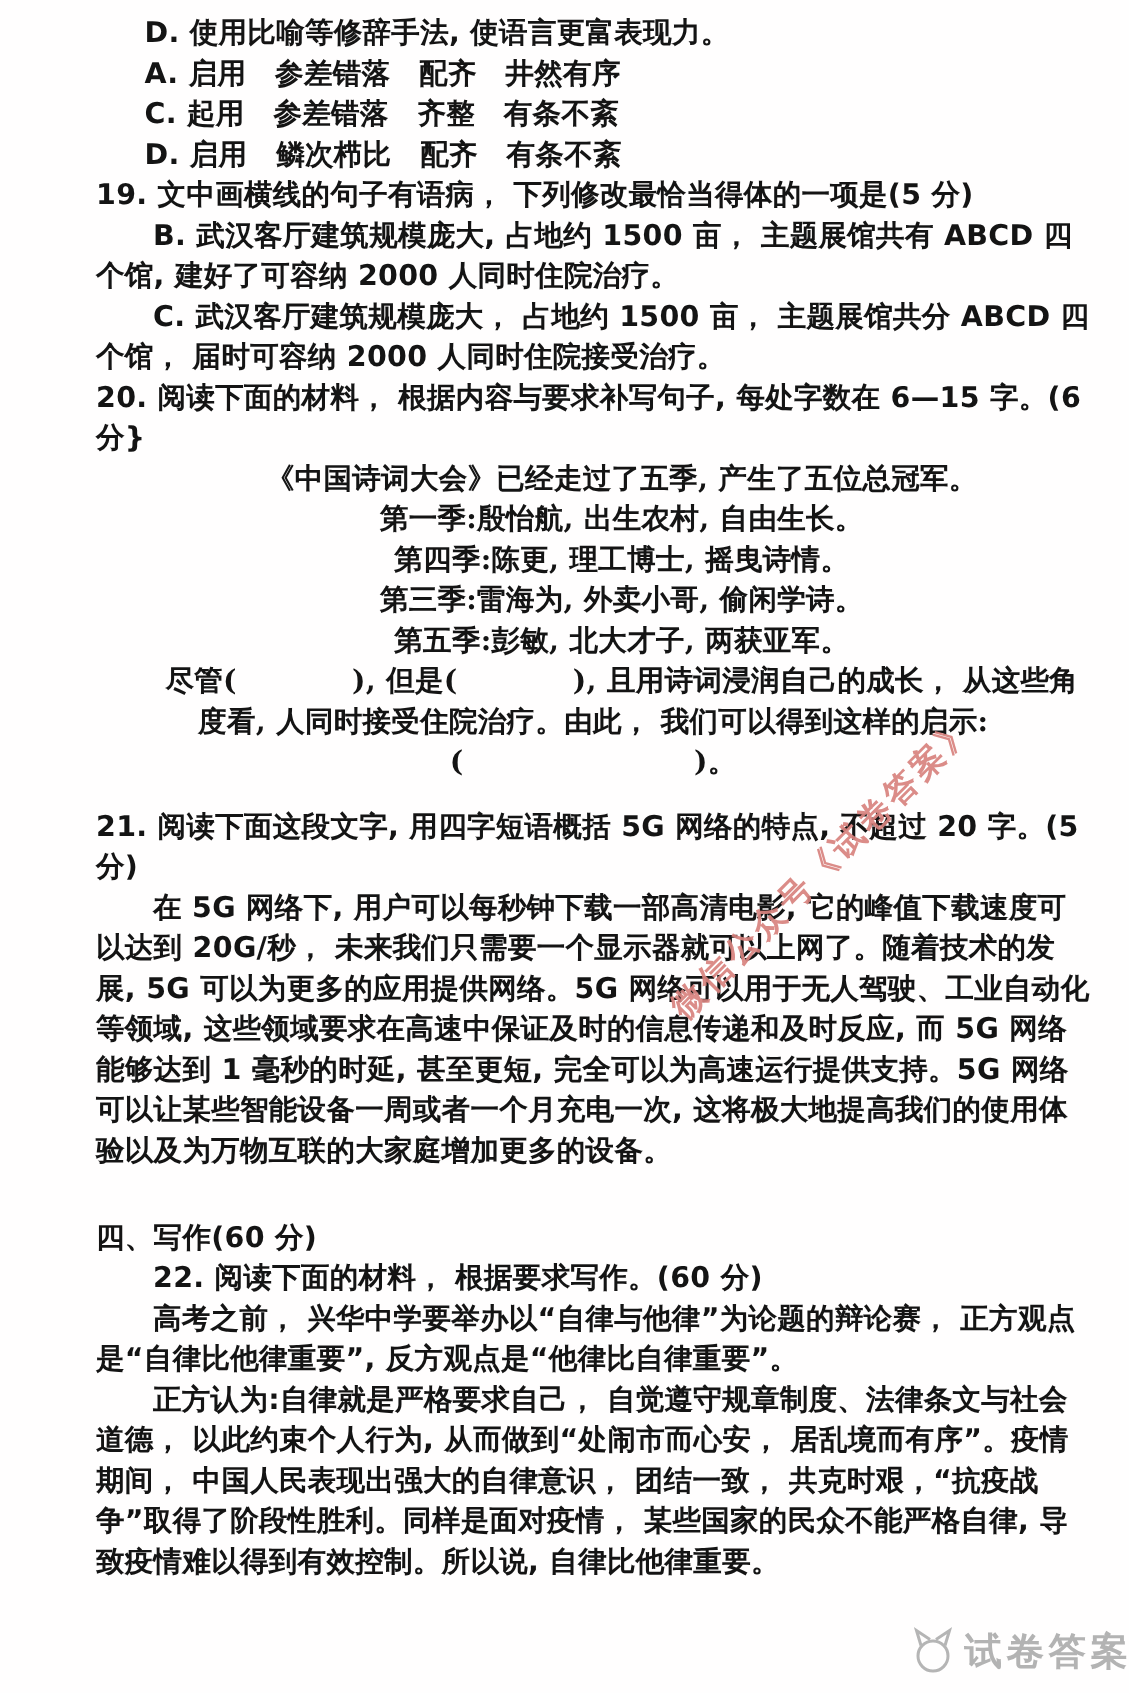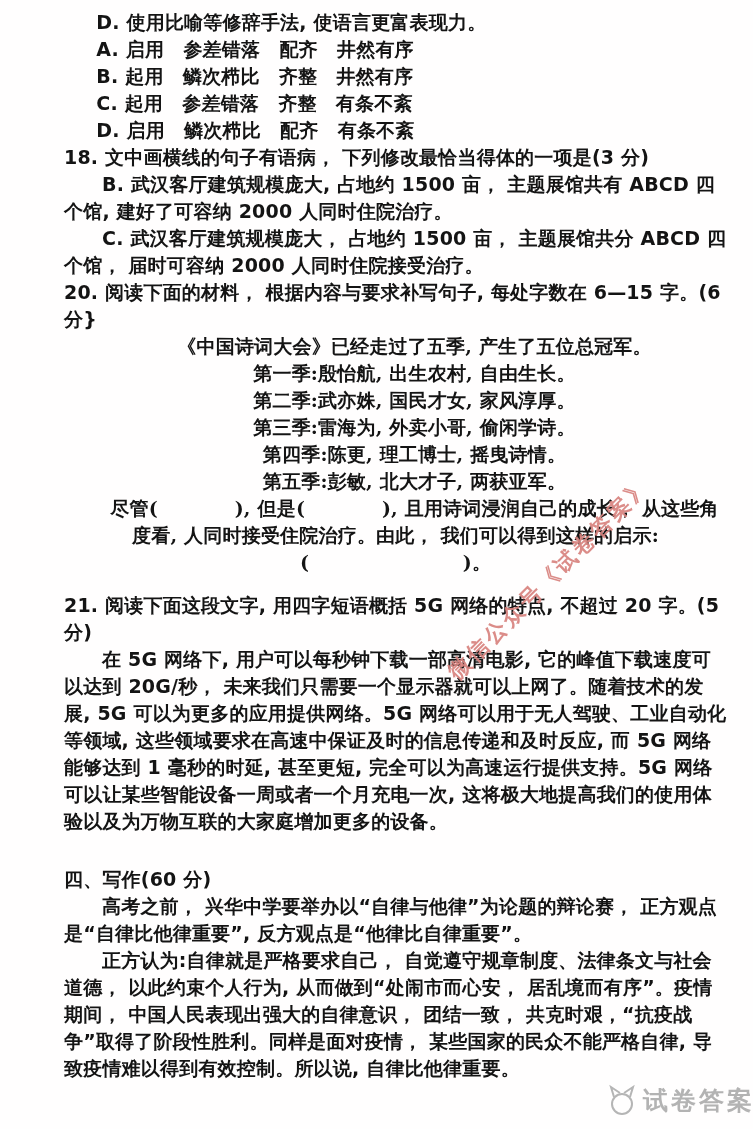--- a/index.html
+++ b/index.html
@@ -39,49 +39,48 @@
 </style>
 </head>
 <body>
 
 <div class="page">
 
   <p class="opt18">D. 使用比喻等修辞手法, 使语言更富表现力。</p>
 
   <section>
     <p class="opt18">A. 启用　参差错落　配齐　井然有序</p>
-    <p class="opt18">B. 起用　鳞次栉比　齐整　井然有序</p>
     <p class="opt18">C. 起用　参差错落　齐整　有条不紊</p>
     <p class="opt18">D. 启用　鳞次栉比　配齐　有条不紊</p>
   </section>
 
   <section>
-    <p>18. 文中画横线的句子有语病， 下列修改最恰当得体的一项是(3 分)</p>
+    <p>19. 文中画横线的句子有语病， 下列修改最恰当得体的一项是(5 分)</p>
     <p class="indent">B. 武汉客厅建筑规模庞大, 占地约 1500 亩， 主题展馆共有 ABCD 四个馆, 建好了可容纳 2000 人同时住院治疗。</p>
     <p class="indent">C. 武汉客厅建筑规模庞大， 占地约 1500 亩， 主题展馆共分 ABCD 四个馆， 届时可容纳 2000 人同时住院接受治疗。</p>
   </section>
 
   <section>
     <p>20. 阅读下面的材料， 根据内容与要求补写句子, 每处字数在 6—15 字。(6 分}</p>
     <p class="indent kai">《中国诗词大会》已经走过了五季, 产生了五位总冠军。</p>
     <p class="indent kai">第一季:殷怡航, 出生农村, 自由生长。</p>
-    <p class="indent kai">第二季:武亦姝, 国民才女, 家风淳厚。</p>
+    <p class="indent kai">第四季:陈更, 理工博士, 摇曳诗情。</p>
     <p class="indent kai">第三季:雷海为, 外卖小哥, 偷闲学诗。</p>
-    <p class="indent kai">第四季:陈更, 理工博士, 摇曳诗情。</p>
     <p class="indent kai">第五季:彭敏, 北大才子, 两获亚军。</p>
     <p class="indent kai">尽管(　　　　), 但是(　　　　), 且用诗词浸润自己的成长， 从这些角度看, 人同时接受住院治疗。由此， 我们可以得到这样的启示:(　　　　　　　　)。</p>
   </section>
 
   <section>
     <p class="gap-sm">21. 阅读下面这段文字, 用四字短语概括 5G 网络的特点, 不超过 20 字。(5 分)</p>
     <p class="indent">在 5G 网络下, 用户可以每秒钟下载一部高清电影, 它的峰值下载速度可以达到 20G/秒， 未来我们只需要一个显示器就可以上网了。随着技术的发展, 5G 可以为更多的应用提供网络。5G 网络可以用于无人驾驶、工业自动化等领域, 这些领域要求在高速中保证及时的信息传递和及时反应, 而 5G 网络能够达到 1 毫秒的时延, 甚至更短, 完全可以为高速运行提供支持。5G 网络可以让某些智能设备一周或者一个月充电一次, 这将极大地提高我们的使用体验以及为万物互联的大家庭增加更多的设备。</p>
   </section>
 
   <section>
     <p class="gap-md">四、写作(60 分)</p>
+    <p class="indent">22. 阅读下面的材料， 根据要求写作。(60 分)</p>
     <p class="indent">高考之前， 兴华中学要举办以“自律与他律”为论题的辩论赛， 正方观点是“自律比他律重要”, 反方观点是“他律比自律重要”。</p>
     <p class="indent">正方认为:自律就是严格要求自己， 自觉遵守规章制度、法律条文与社会道德， 以此约束个人行为, 从而做到“处闹市而心安， 居乱境而有序”。疫情期间， 中国人民表现出强大的自律意识， 团结一致， 共克时艰，“抗疫战争”取得了阶段性胜利。同样是面对疫情， 某些国家的民众不能严格自律, 导致疫情难以得到有效控制。所以说, 自律比他律重要。</p>
 
   </section>
 
   <div class="wm-red">微信公众号《试卷答案》</div>
 
   <div class="wm-gray">
     <span>
       <svg width="36" height="32" viewBox="0 0 36 32" fill="none" stroke="#b5b5b5" stroke-width="2">

